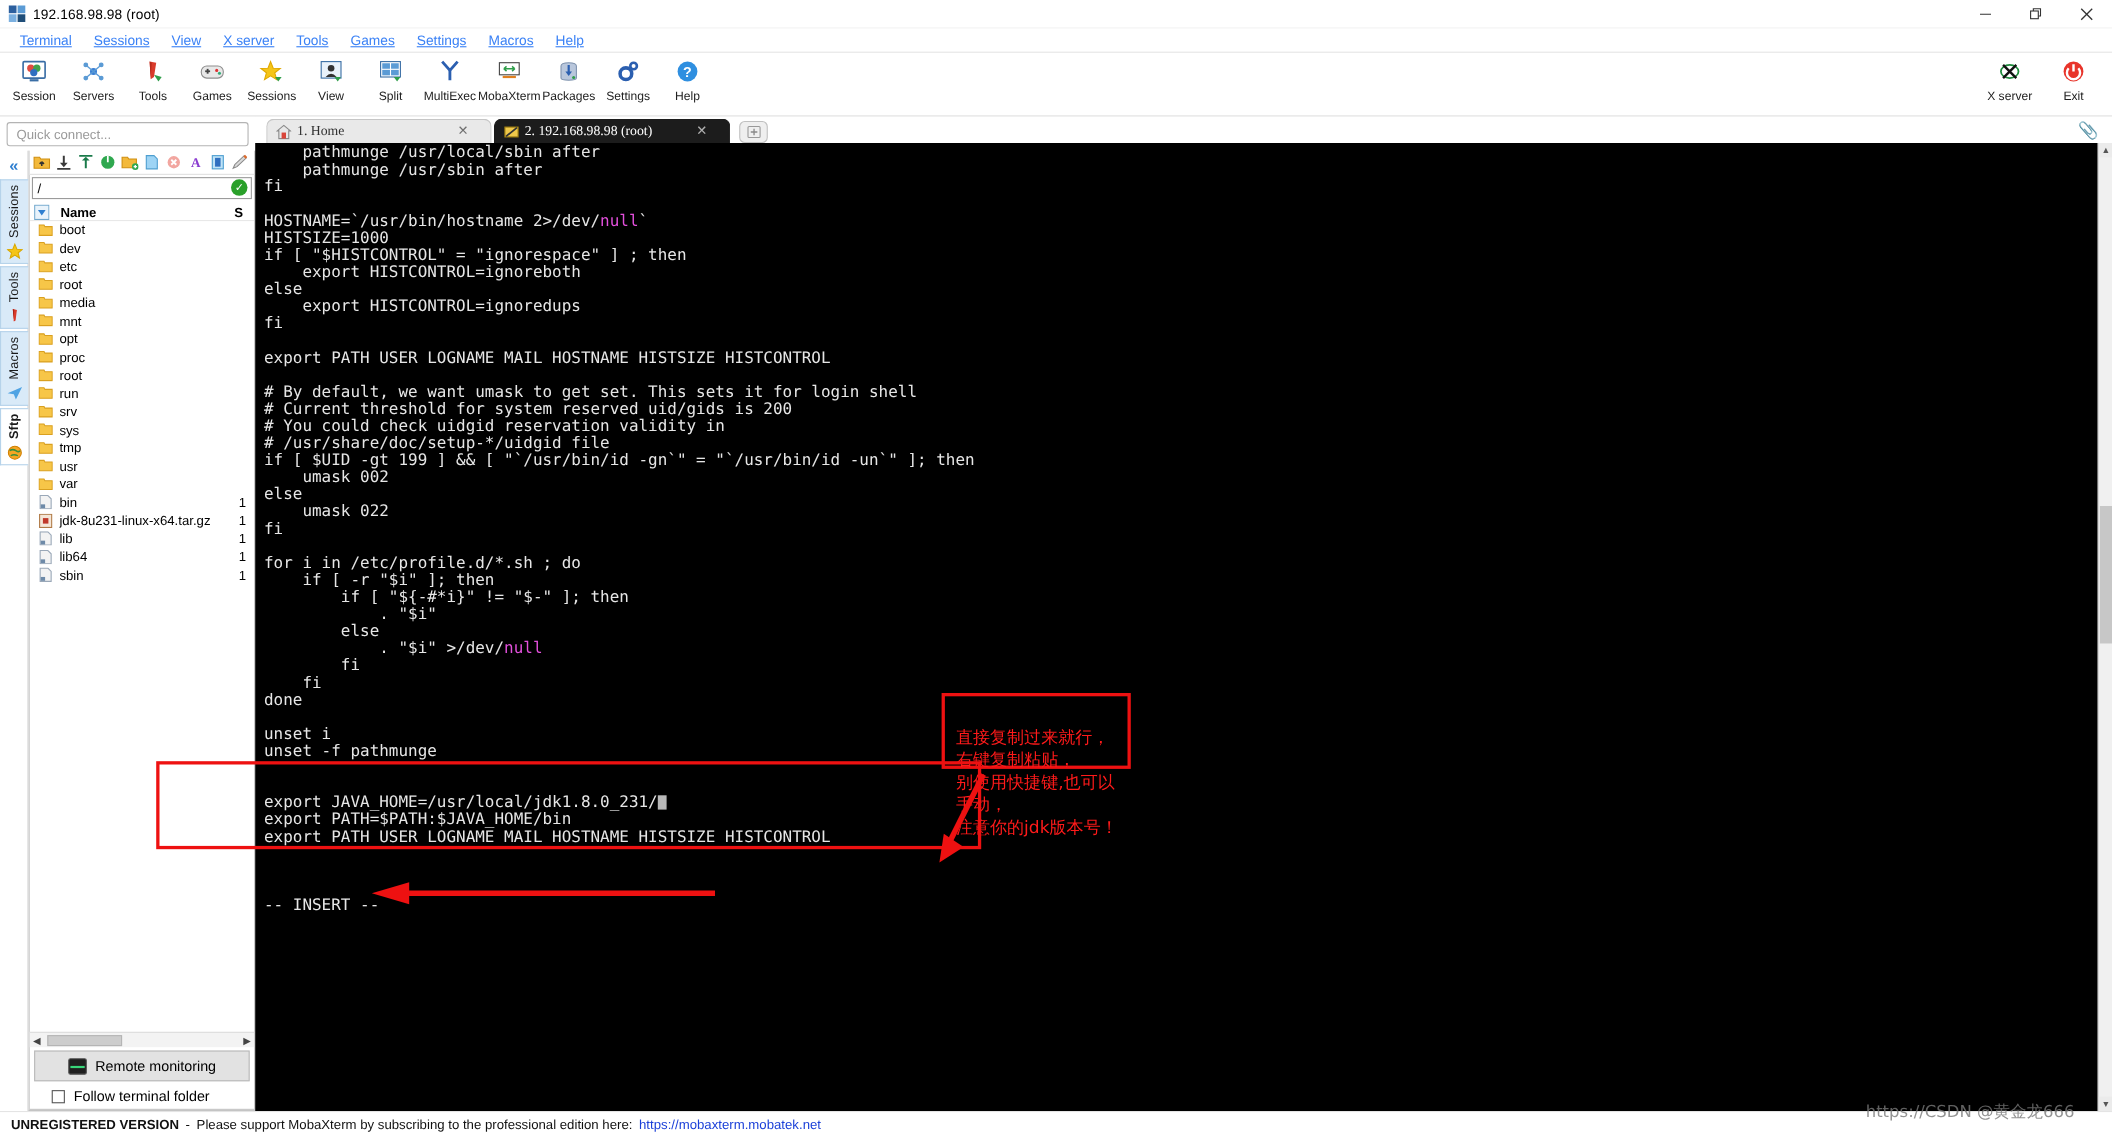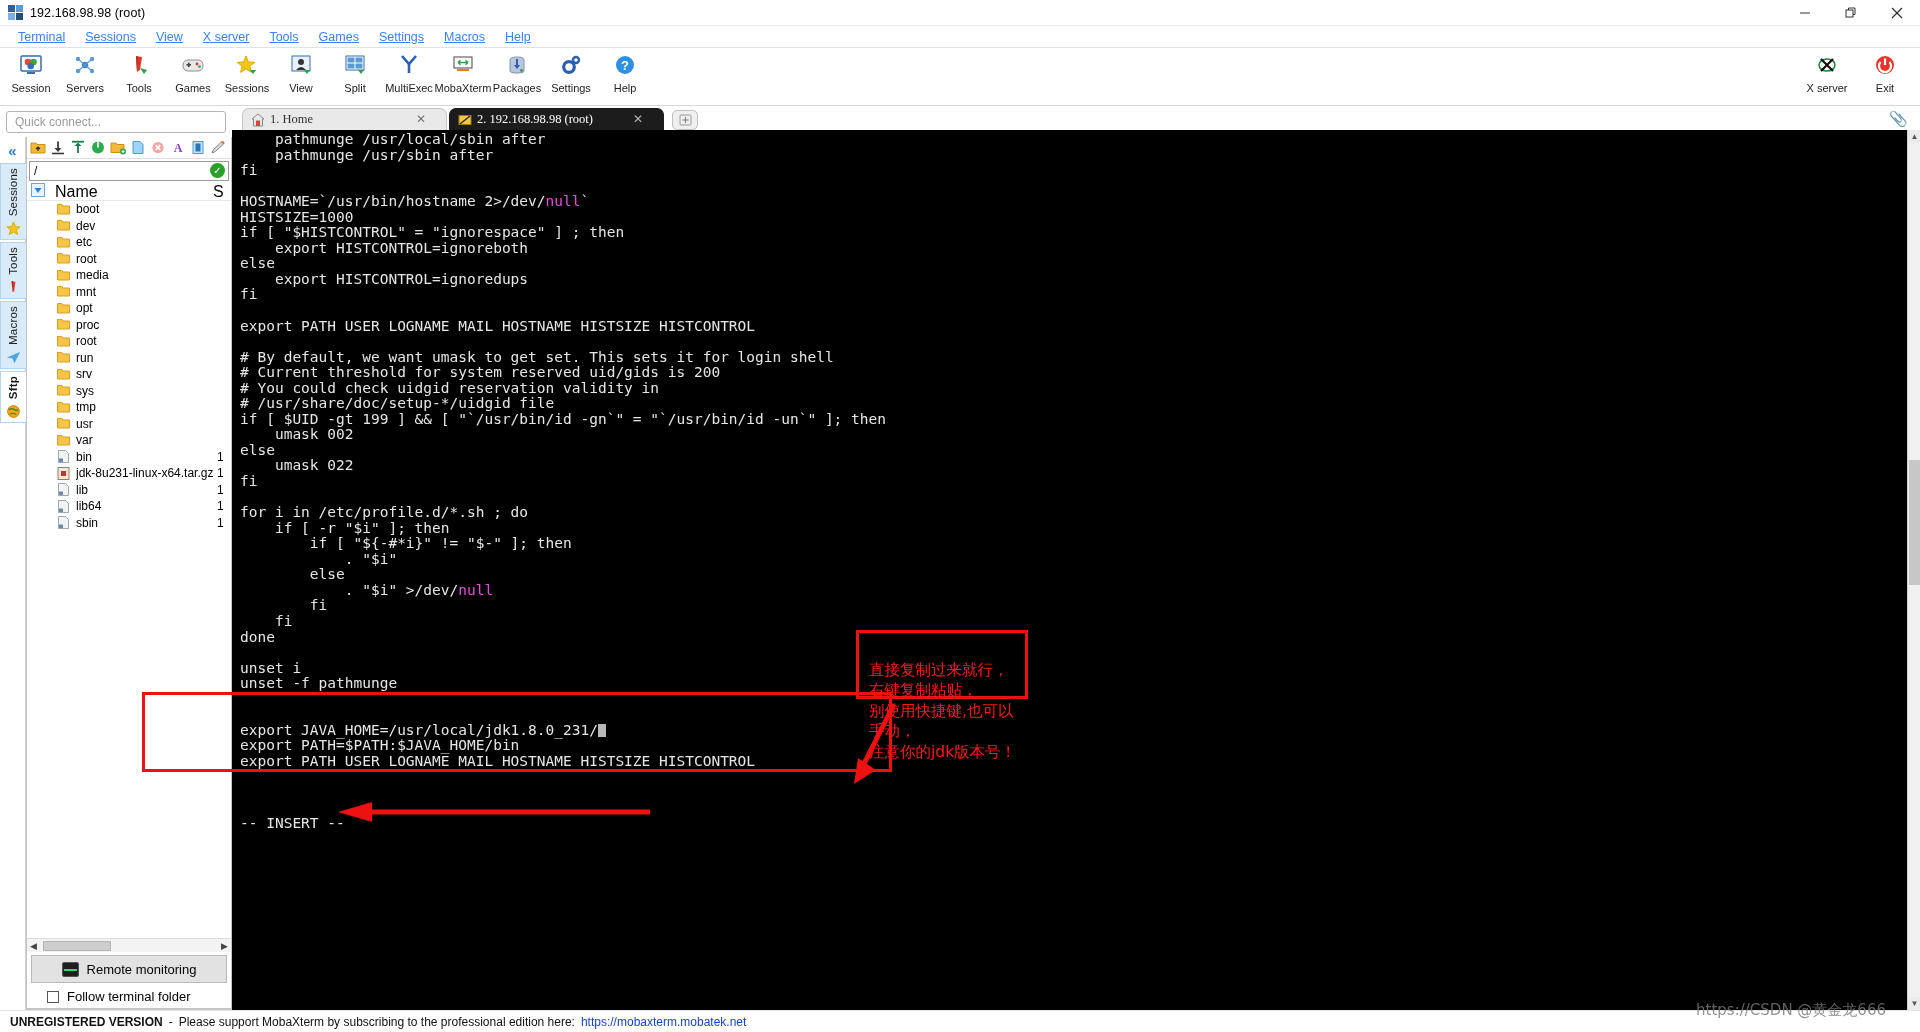--- a/index.html
+++ b/index.html
@@ -218,35 +218,36 @@
     width:15px;height:15px;border-radius:50%;
     background:#2aa02a; color:#fff; font-size:10px;
     display:flex;align-items:center;justify-content:center;
   }
   .filelist {
     flex: 1 1 auto;
     overflow: hidden;
     position: relative;
   }
   .fl-head {
-    display:flex; align-items:flex-start;
+    display:flex; align-items:flex-end;
     height: 18px;
-    font-size: 16px;
+    font-size: 12px;
     padding-left: 4px;
     border-bottom: 1px solid #e8e8e8;
+    font-weight: bold;
   }
   .fl-head .hicon { width:14px;height:14px;margin-right:10px; }
   .fl-head .hname { flex:1 1 auto; color:#000; }
   .fl-head .hsize { width: 18px; color:#000; }
   .fl-row {
     display: flex;
     align-items: center;
     height: 16.5px;
     font-size: 12px;
-    padding-left: 30px;
+    padding-left: 8px;
     color: #000;
     white-space: nowrap;
   }
   .fl-row .ricon { width: 13px; height:13px; margin-right: 6px; flex:0 0 13px; }
   .fl-row .rname { flex: 1 1 auto; overflow:hidden; }
   .fl-row .rsize { width: 14px; text-align: left; color:#000; }
   .hscroll {
     height: 14px;
     border-top: 1px solid #ddd;
     display:flex; align-items:center;

